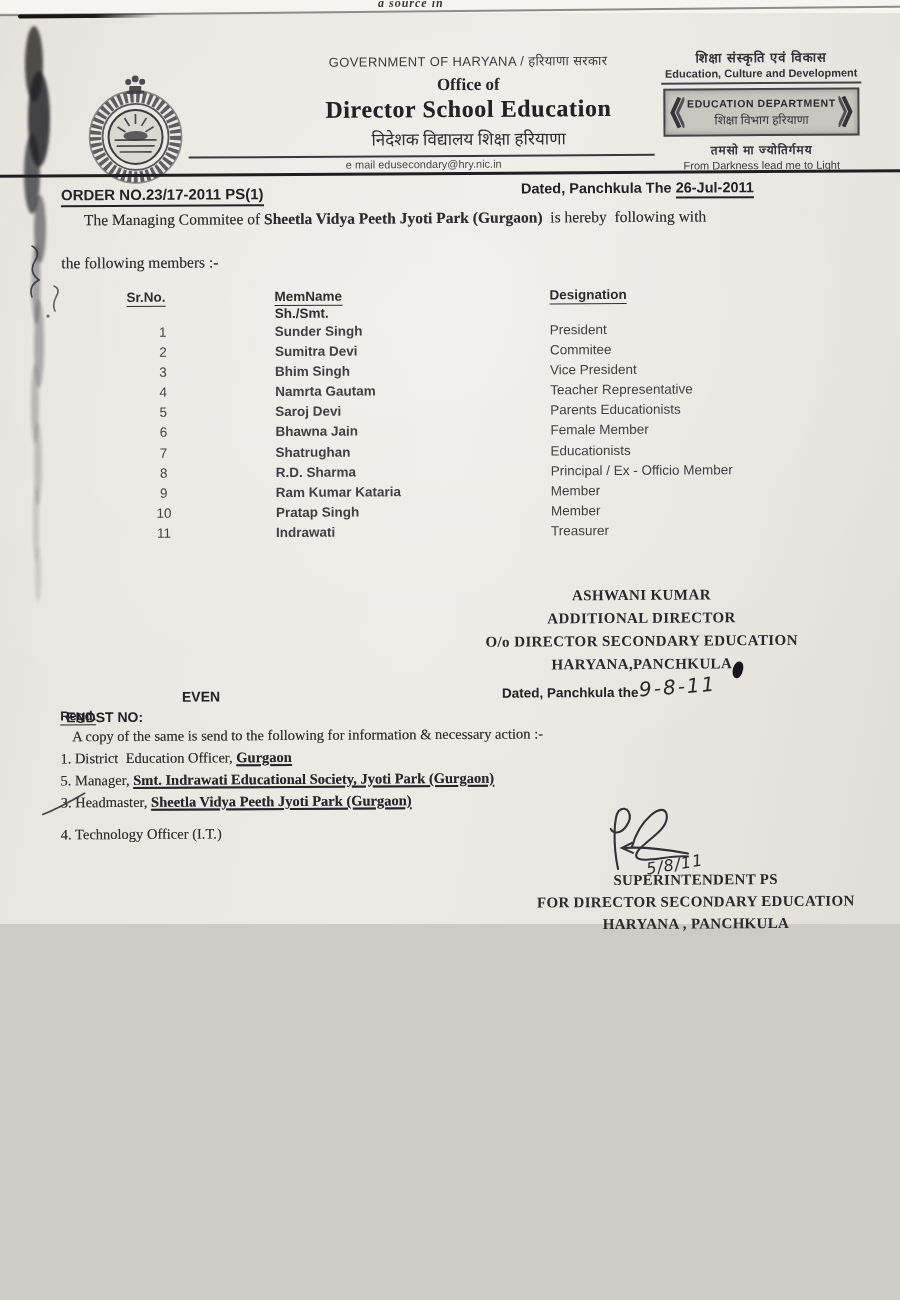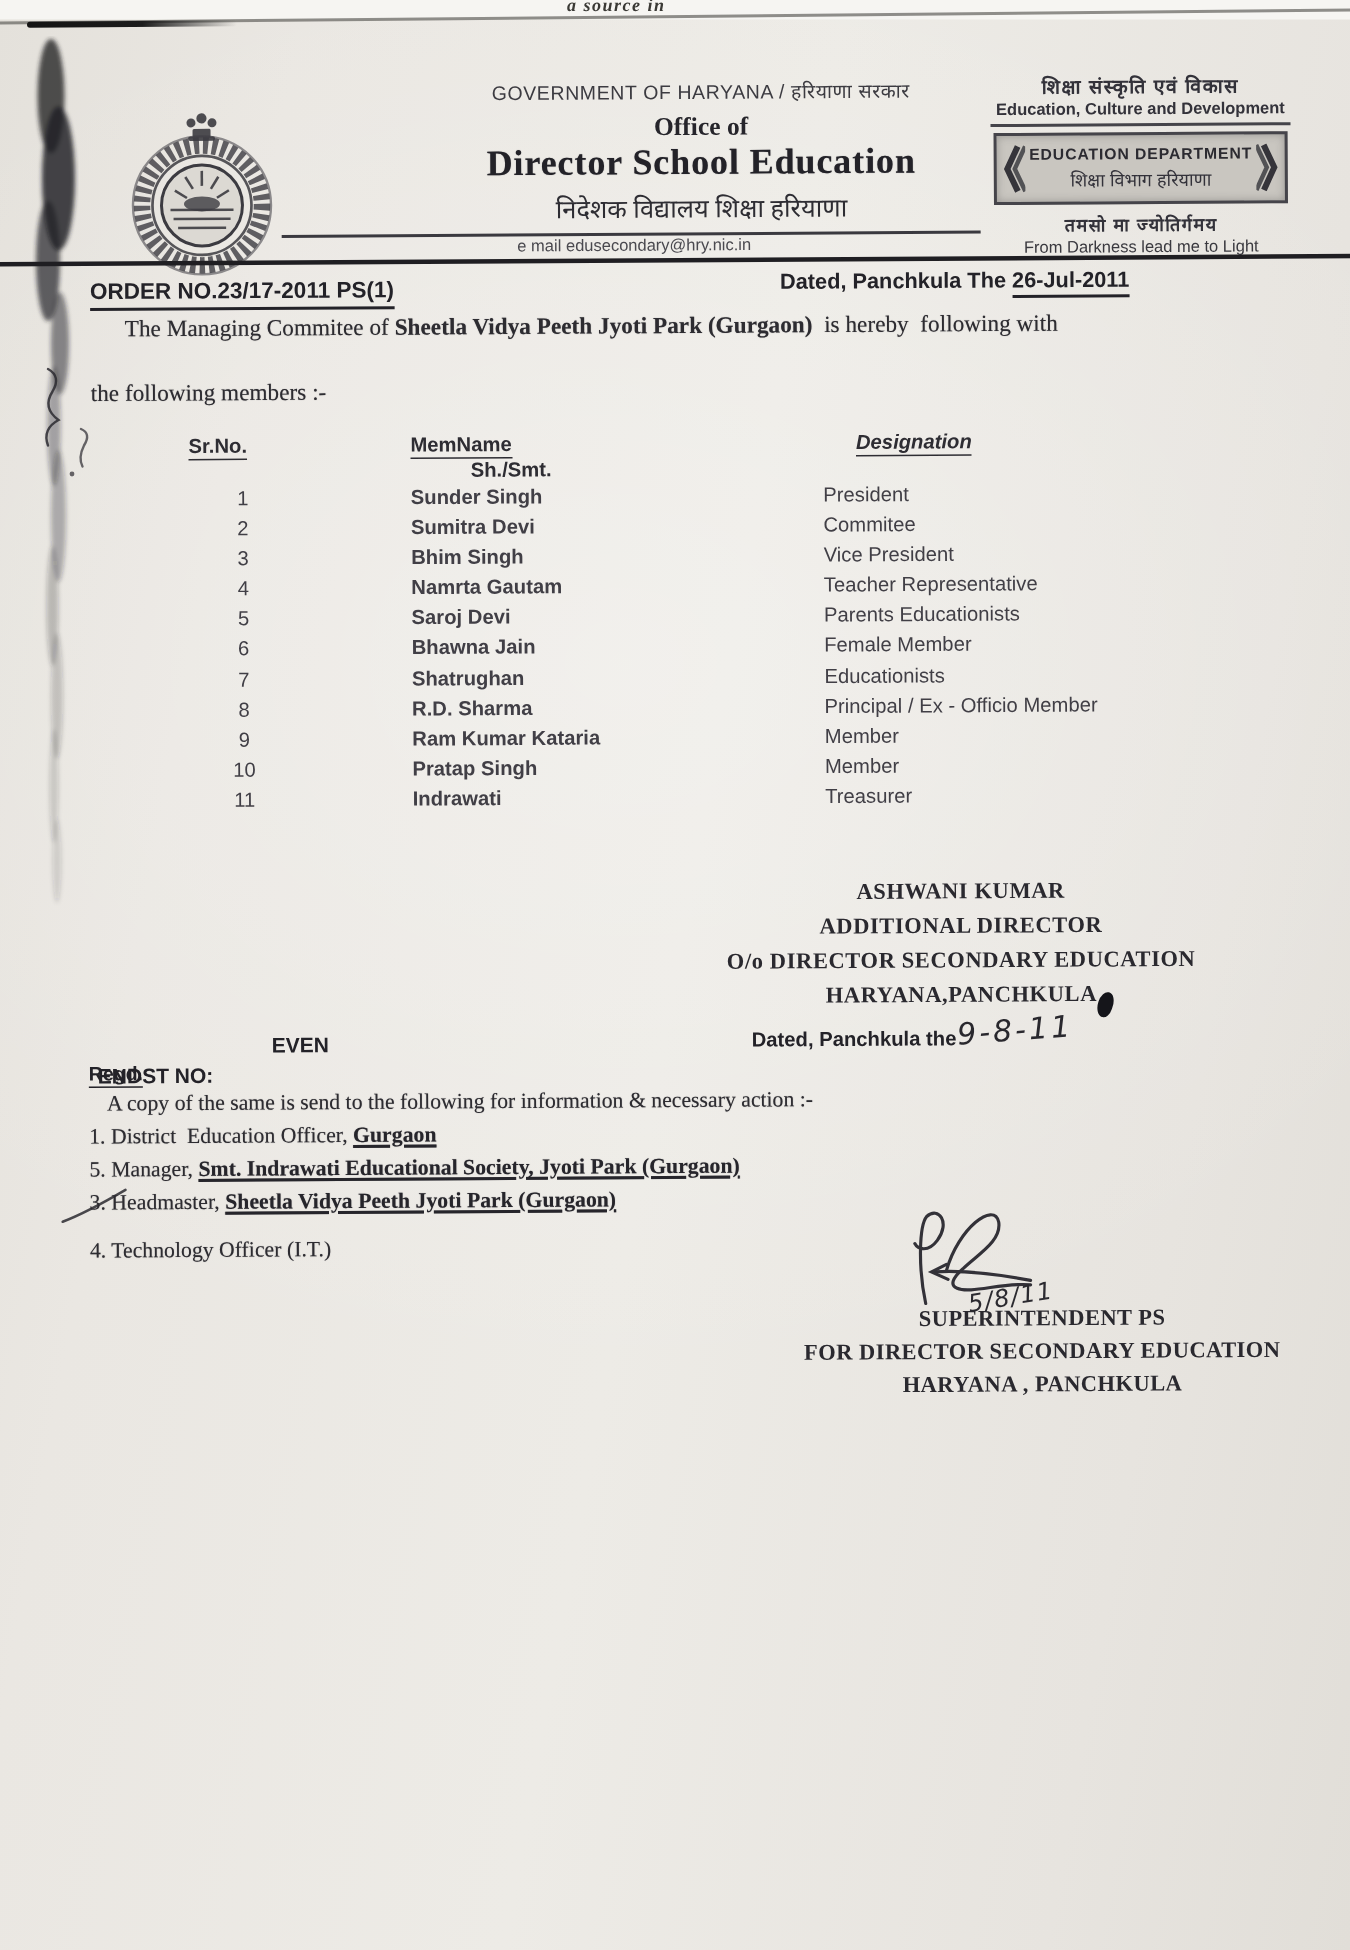--- a/index.html
+++ b/index.html
@@ -1,18 +1,18 @@
 <!DOCTYPE html>
 <html><head>
 <meta charset="utf-8">
 <style>
   html,body{margin:0;padding:0;}
   body{width:900px;height:1300px;overflow:hidden;background:#cfccc6;
        font-family:"Liberation Serif","DejaVu Serif",serif;}
-  #sheet{position:absolute;inset:0;width:900px;height:1300px;
+  #sheet{position:absolute;inset:0;width:900px;height:924px;
     background:
       radial-gradient(ellipse 900px 700px at 46% 34%, rgba(255,255,255,.28), rgba(255,255,255,0) 70%),
       linear-gradient(100deg, #e4e1db 0%, #eae7e2 18%, #edebe6 50%, #e7e4df 82%, #e1ded8 100%);
   }
   
   #top-strip{position:absolute;left:0;top:0;width:900px;height:13px;background:#f6f5f2;overflow:hidden;}
   .page-edge-line{position:absolute;left:-10px;top:10px;width:930px;height:2px;background:#6b6a66;
       transform:rotate(-0.55deg);opacity:.75;}
   .top-fragment{position:absolute;left:378px;top:-4px;font:italic bold 12px "Liberation Serif",serif;
       color:#3a3935;letter-spacing:1px;}
@@ -57,23 +57,23 @@
 
   .body-l1{left:85px;top:209px;width:760px;font-size:15.5px;}
   .body-l2{left:62px;top:252px;font-size:15.5px;}
   .pre{white-space:pre-wrap;}
 
   
   #mtable{left:120px;top:288px;width:660px;font-family:"Liberation Sans","DejaVu Sans",sans-serif;}
   .th-row{position:relative;height:17px;font-weight:bold;font-size:13.5px;color:#2e2d33;}
   .th-sr{position:absolute;left:7px;border-bottom:1.6px solid #2e2d33;padding-bottom:1px;}
   .th-name{position:absolute;left:155px;border-bottom:1.6px solid #2e2d33;padding-bottom:1px;}
-  .th-des{position:absolute;left:452px;border-bottom:1.6px solid #2e2d33;padding-bottom:1px;font-style:italic;}
+  .th-des{position:absolute;left:430px;border-bottom:1.6px solid #2e2d33;padding-bottom:1px;}
   .th-sub{position:relative;height:18px;font-weight:bold;font-size:13.5px;color:#2e2d33;}
-  .th-sub span{position:absolute;left:155px;margin-left:40px;}
+  .th-sub span{position:absolute;left:155px;}
   .trow{position:relative;height:20.1px;font-size:13.5px;color:#413f46;}
   .c-sr{position:absolute;left:20px;width:46px;text-align:center;}
   .c-name{position:absolute;left:155px;font-weight:bold;}
   .c-des{position:absolute;left:430px;}
 
   
   #signatory{left:440px;top:588px;width:400px;text-align:center;font-weight:bold;
       font-size:15px;color:#2a292f;letter-spacing:.4px;}
   #signatory div{margin-bottom:6px;}
 

